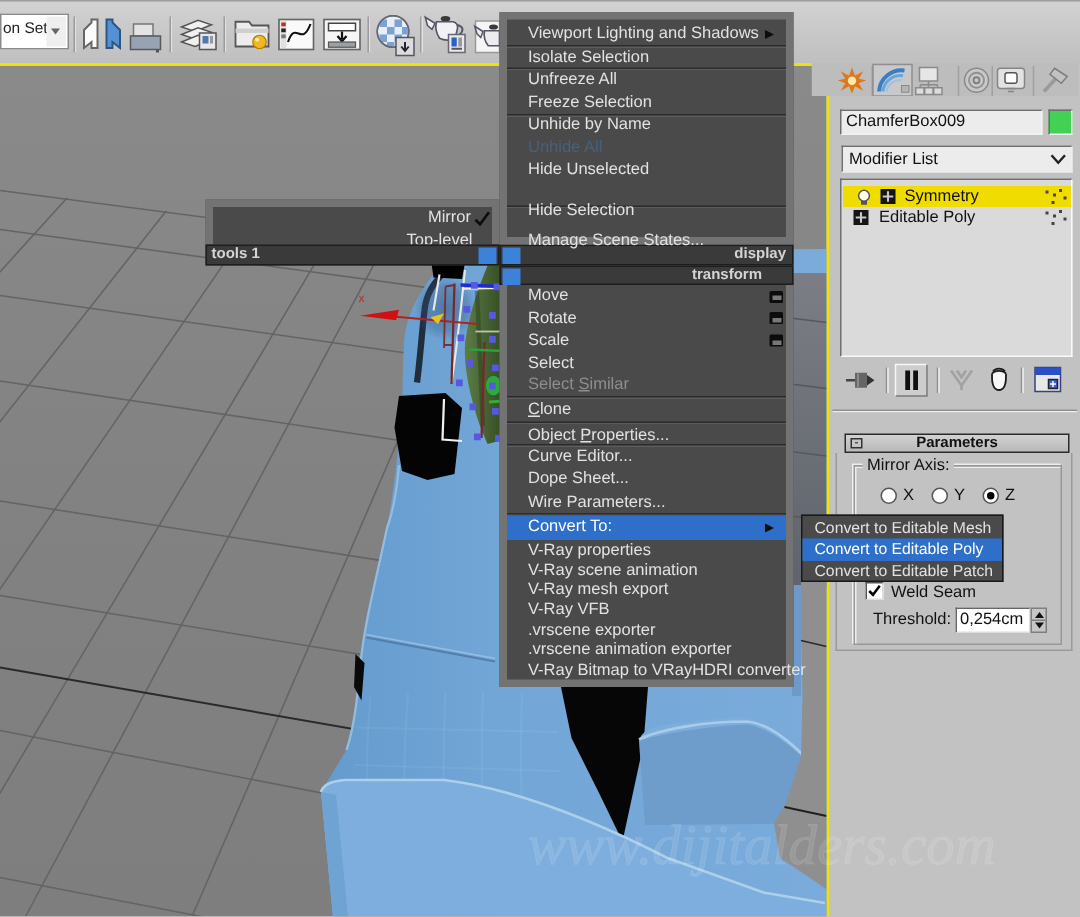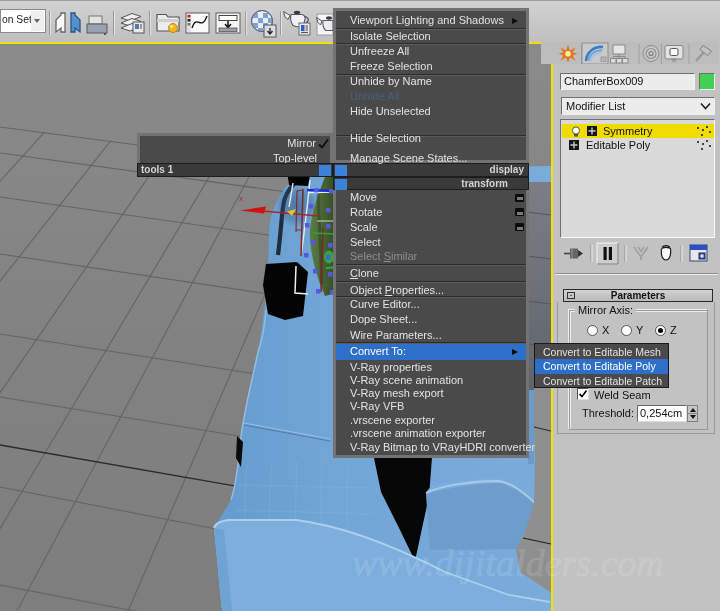--- a/index.html
+++ b/index.html
@@ -5,21 +5,21 @@
 body{width:720px;height:611px;overflow:hidden;position:relative;font-family:"Liberation Sans",sans-serif;background:#c2c2c2;}
 .abs{position:absolute;}
 
 #toolbar{left:0;top:0;width:720px;height:42px;background:linear-gradient(#d2d2d2,#c6c6c6 60%,#bfbfbf);border-top:1px solid #9e9e9e;}
 #combo{left:0;top:8px;width:46px;height:24px;background:#fff;border:1px solid #8a8a8a;box-sizing:border-box;}
 #combo .t{position:absolute;left:1px;top:4px;font-size:10.3px;color:#222;white-space:nowrap;}
 #combo .a{position:absolute;right:1px;top:1px;bottom:1px;width:13px;background:#efefef;}
 #combo .a:after{content:"";position:absolute;left:3px;top:8px;width:0;height:0;border-top:4px solid #666;border-left:3.5px solid transparent;border-right:3.5px solid transparent;}
 .tsep{top:10px;width:1px;height:24px;background:#9a9a9a;border-right:1px solid #e2e2e2;}
 
-.menu{background:#4a4a4a;border:3px solid #737373;box-sizing:border-box;color:#e2e2e2;font-size:11px;}
+.menu{background:#4a4a4a;border:5px solid #737373;box-sizing:border-box;color:#e2e2e2;font-size:11px;}
 .mi{position:absolute;left:0;right:0;height:15px;line-height:15px;padding-left:14px;white-space:nowrap;}
 .msep{position:absolute;left:0;right:0;height:1px;background:#2b2b2b;border-bottom:1px solid #5d5d5d;}
 .dis{color:#8e8e8e;}
 .dis2{color:#48607a;}
 .hl{background:#2e70c9;color:#fff;}
 .arr{position:absolute;right:8px;top:4px;width:0;height:0;border-left:6px solid #0c0c0c;border-top:3.5px solid transparent;border-bottom:3.5px solid transparent;}
 .bicon{position:absolute;right:2px;top:3.5px;width:9px;height:8px;background:#0c0c0c;border-radius:1px;}
 .bicon:after{content:"";position:absolute;left:1.5px;right:1.5px;bottom:1.5px;height:3px;background:#787878;}
 .qbar{background:#3a3a3a;border:1px solid #1d1d1d;box-sizing:border-box;color:#d4d4d4;font-size:10px;font-weight:bold;}
 .bluesq{position:absolute;background:#3c82d8;}

